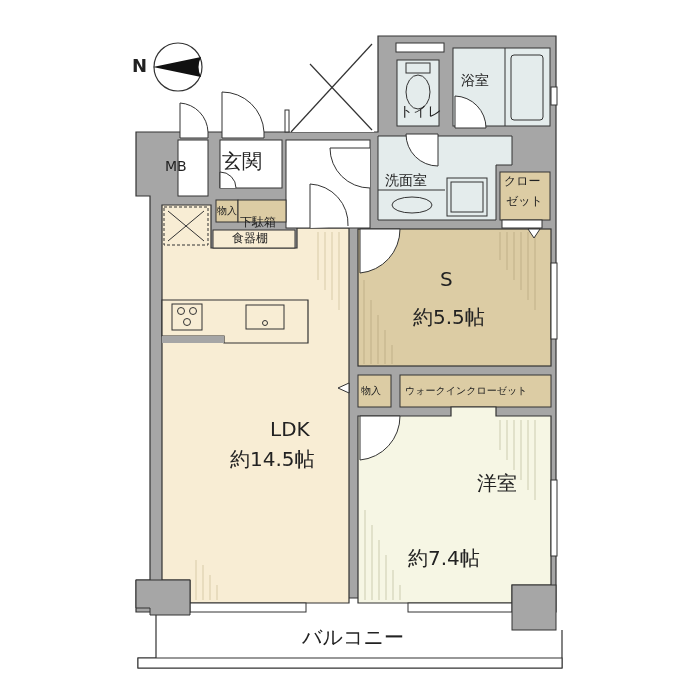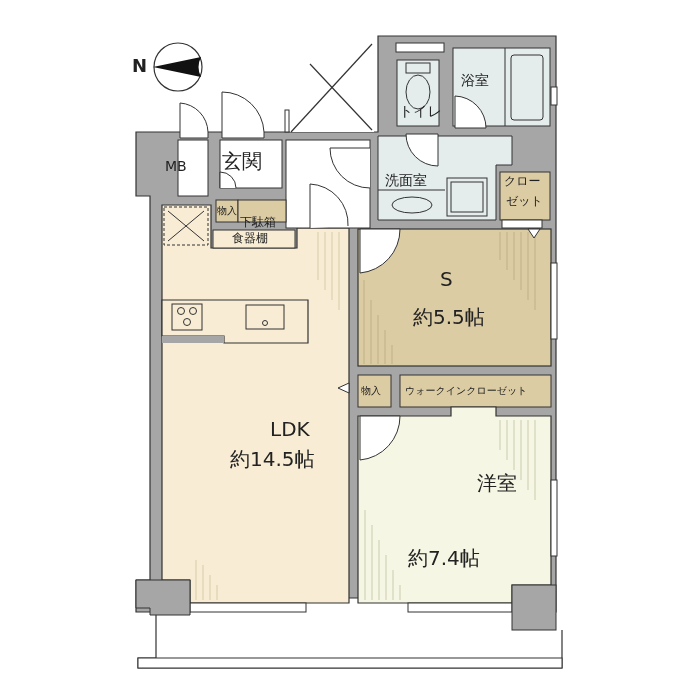--- a/index.html
+++ b/index.html
@@ -156,13 +156,14 @@
   <div class="lbl small" style="left:504px;top:175px;">クロー</div>
   <div class="lbl small" style="left:506px;top:195px;">ゼット</div>
   <div class="lbl room-name" style="left:440px;top:268px;">S</div>
   <div class="lbl room-name" style="left:413px;top:298px;margin-top:8px;">約5.5帖</div>
   <div class="lbl tiny" style="left:361px;top:385px;">物入</div>
   <div class="lbl tiny" style="left:405px;top:385px;">ウォークインクローゼット</div>
   <div class="lbl room-name" style="left:234px;top:418px;margin-left:36px;">LDK</div>
   <div class="lbl room-name" style="left:202px;top:448px;margin-left:28px;">約14.5帖</div>
   <div class="lbl room-name" style="left:449px;top:472px;margin-left:28px;">洋室</div>
   <div class="lbl room-name" style="left:408px;top:502px;margin-top:45px;">約7.4帖</div>
+  <div class="lbl room-name" style="left:302px;top:626px;">バルコニー</div>
 </div>
 
 </body></html>

